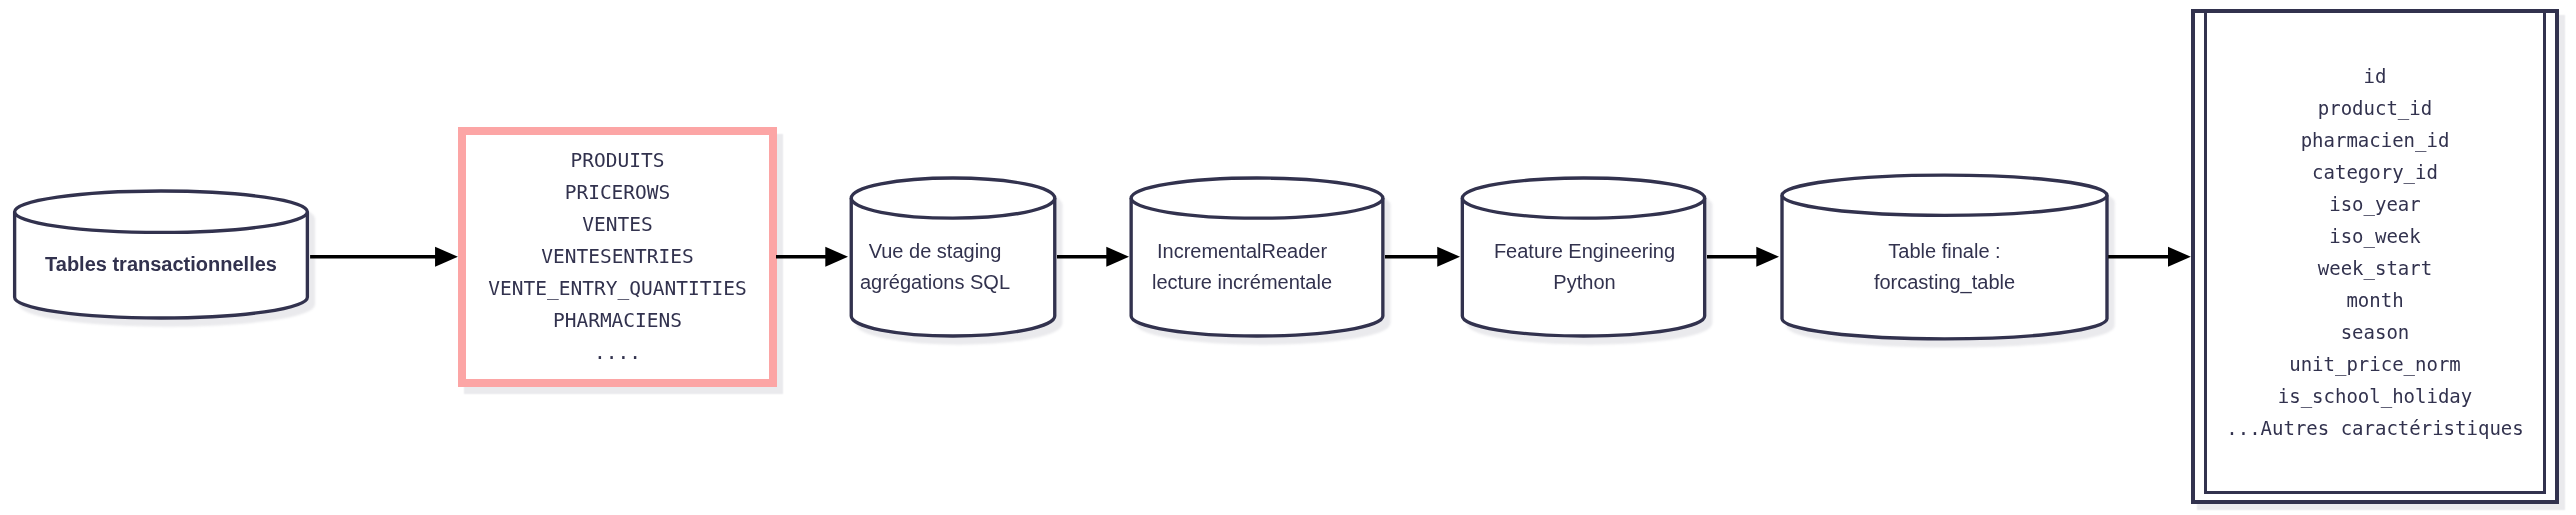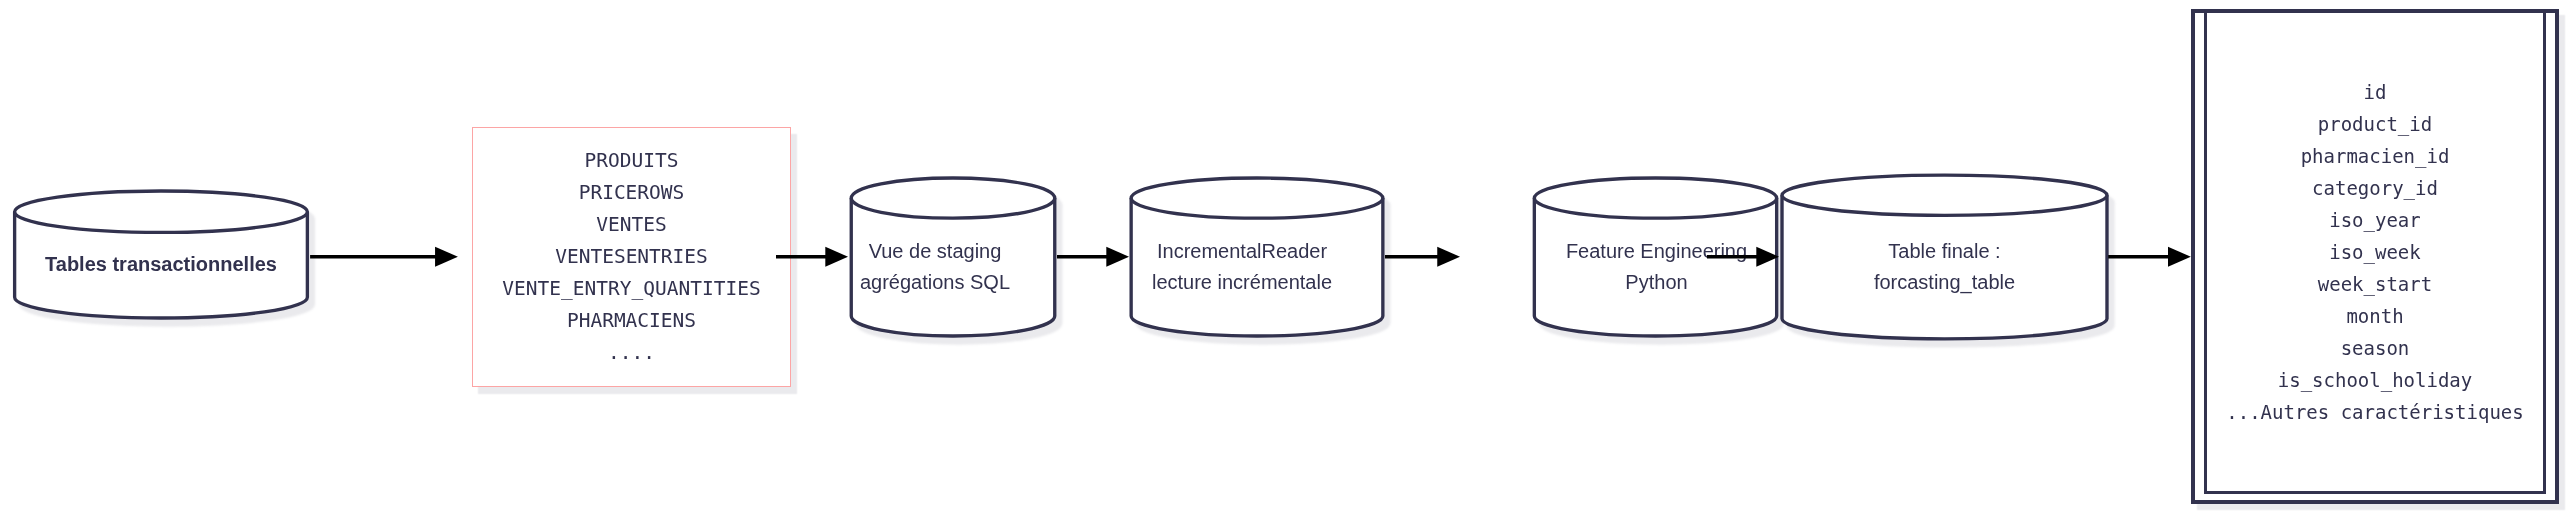--- a/index.html
+++ b/index.html
@@ -10,22 +10,22 @@
   
   .cyl{position:absolute;}
   .cyl svg{display:block;filter:drop-shadow(6px 7.4px 1px rgba(50,50,78,0.10));}
   .cyl .label{
     position:absolute;left:0;right:0;top:23px;bottom:2.7px;
     display:flex;flex-direction:column;justify-content:center;align-items:center;
     text-align:center;font-size:20px;line-height:31px;white-space:nowrap;
   }
   
   .box-tables{
-    position:absolute;left:472px;top:127px;width:319px;height:260px;
-    box-sizing:border-box;background:#ffffff;border:1px solid #fca5a5;
+    position:absolute;left:458px;top:127px;width:319px;height:260px;
+    box-sizing:border-box;background:#ffffff;border:8px solid #fca5a5;
     box-shadow:6px 7.4px 1.3px rgba(50,50,78,0.10);
     display:flex;flex-direction:column;justify-content:center;align-items:center;
     font-family:"DejaVu Sans Mono",monospace;font-size:19.5px;line-height:32px;
     text-align:center;white-space:nowrap;
   }
   
   .box-columns{
     position:absolute;left:2191px;top:9.4px;width:368px;height:495px;
     box-sizing:border-box;background:#ffffff;border:4px solid #32324e;
     box-shadow:6px 6px 1.3px rgba(50,50,78,0.10);
@@ -108,21 +108,21 @@
     </div>
   </div>
 
   <div class="arrow" style="left:1385px;width:75px;">
     <svg width="75" height="21.5" viewBox="0 0 112 32">
         <line x1="0" y1="16" x2="82" y2="16" stroke="#000000" stroke-width="5"></line>
         <polygon points="78,1 112,16 78,31" fill="#000000"></polygon>
       </svg>
   </div>
 
-  <div class="cyl" style="left:1532px;top:176px;width:249px;height:162px;">
+  <div class="cyl" style="left:1460px;top:176px;width:249px;height:162px;">
     <svg width="247" height="162" viewBox="0 0 368 242">
       <path d="M3,33 L3,209 A181,30 0 0 0 365,209 L365,33" fill="#ffffff" stroke="#32324e" stroke-width="5"></path>
       <ellipse cx="184" cy="33" rx="181" ry="30" fill="#ffffff" stroke="#32324e" stroke-width="5"></ellipse>
     </svg>
     <div class="label">
       <span>Feature Engineering</span>
       <span>Python</span>
     </div>
   </div>
 
@@ -155,19 +155,20 @@
     <div class="inner">
       <span>id</span>
       <span>product_id</span>
       <span>pharmacien_id</span>
       <span>category_id</span>
       <span>iso_year</span>
       <span>iso_week</span>
       <span>week_start</span>
       <span>month</span>
       <span>season</span>
+      <span>unit_price_norm</span>
       <span>is_school_holiday</span>
       <span>...Autres caractéristiques</span>
     </div>
   </div>
 
 </div>
 
 
 </body></html>

